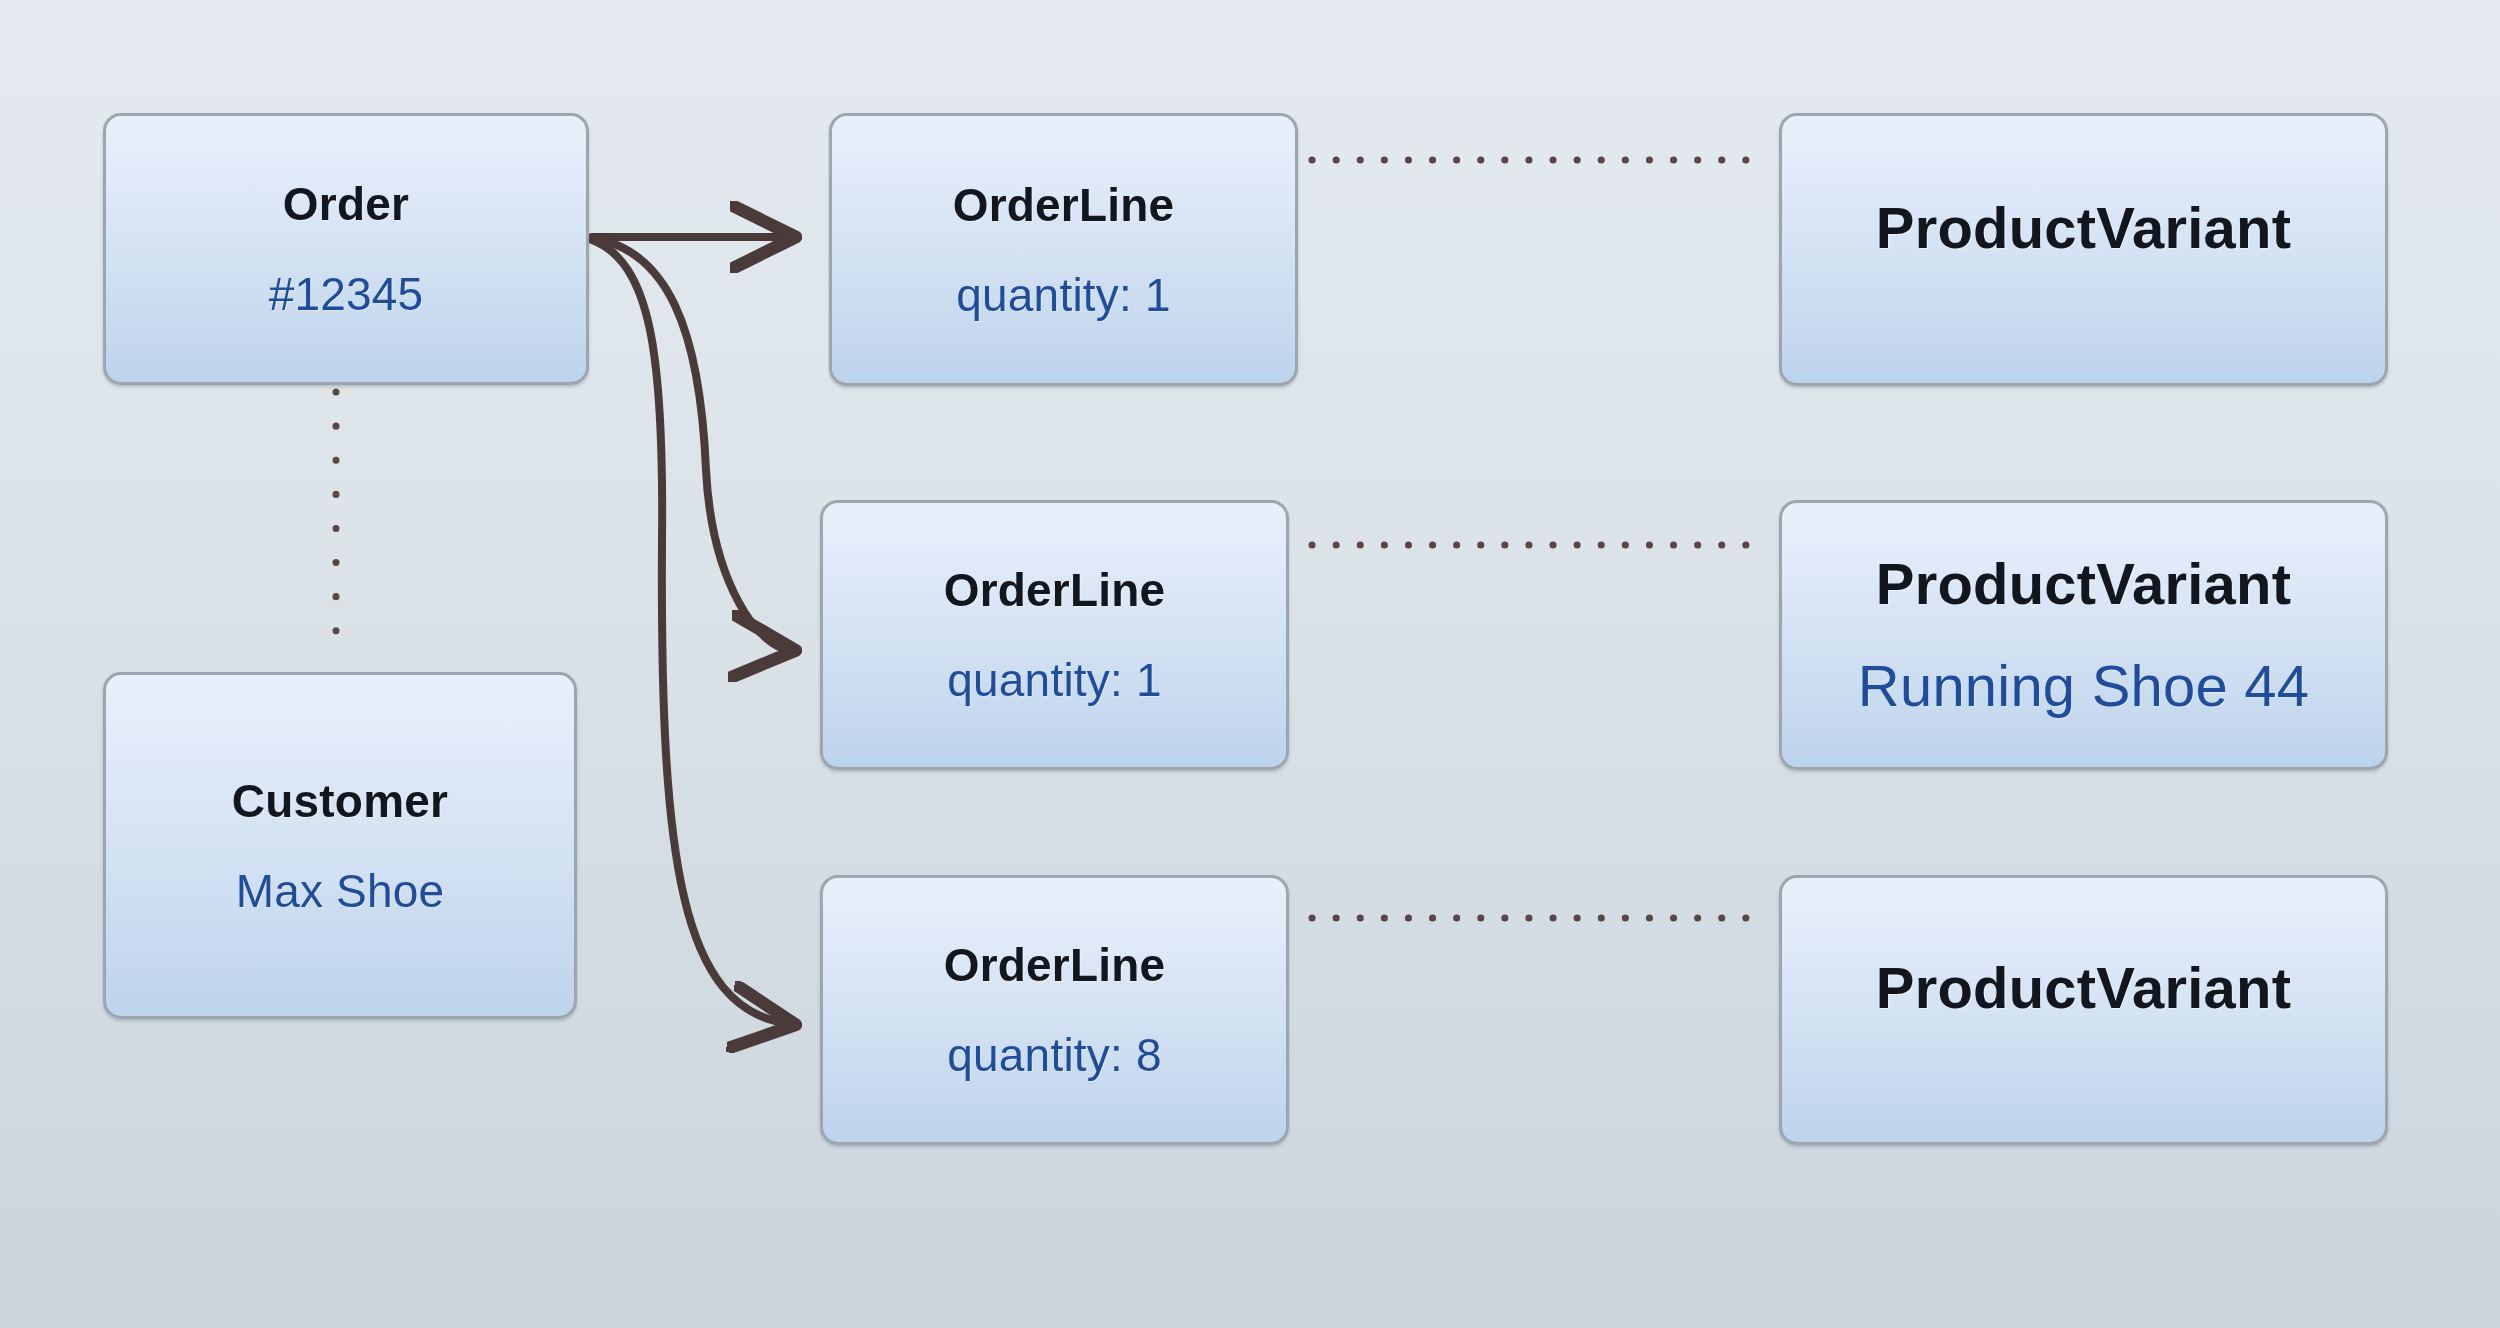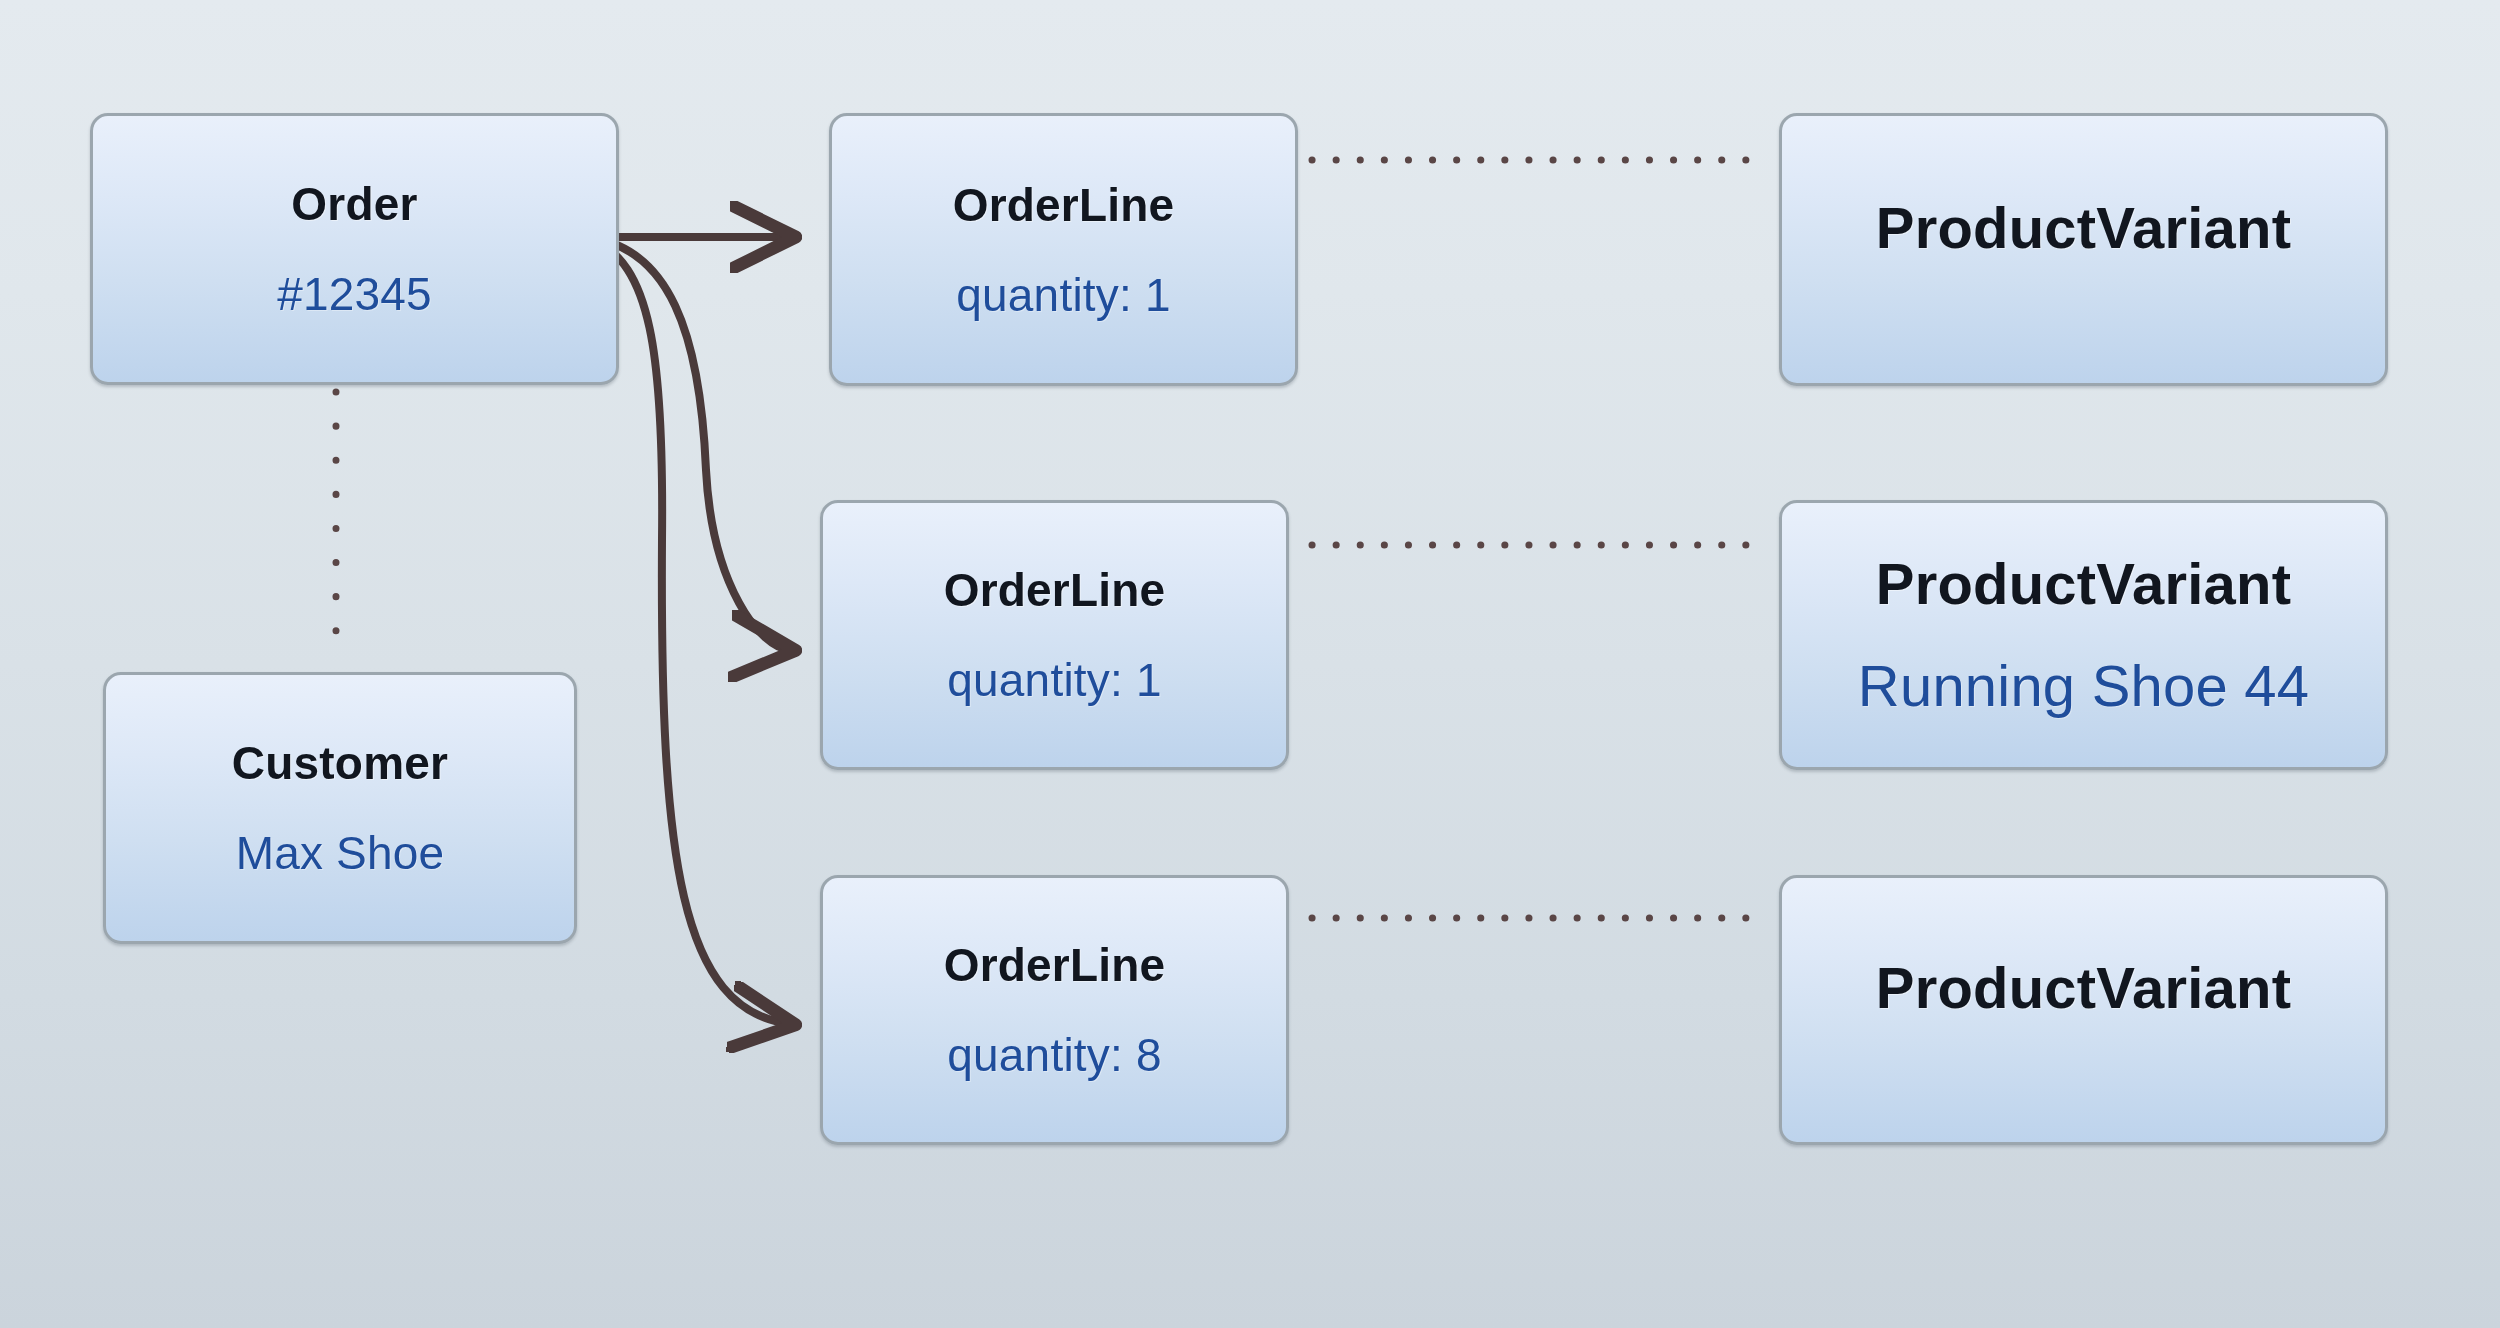--- a/index.html
+++ b/index.html
@@ -58,26 +58,26 @@
 
     <line x1="336" y1="392" x2="336" y2="664" stroke="#5a4646" stroke-width="7" stroke-linecap="round" stroke-dasharray="0.1 34"></line>
 
     <line x1="1312" y1="160" x2="1768" y2="160" stroke="#5a4646" stroke-width="7" stroke-linecap="round" stroke-dasharray="0.1 24"></line>
 
     <line x1="1312" y1="545" x2="1768" y2="545" stroke="#5a4646" stroke-width="7" stroke-linecap="round" stroke-dasharray="0.1 24"></line>
 
     <line x1="1312" y1="918" x2="1768" y2="918" stroke="#5a4646" stroke-width="7" stroke-linecap="round" stroke-dasharray="0.1 24"></line>
   </svg>
 
-  <div class="node" style="left:90px;top:113px;width:529px;height:272px;">
+  <div class="node" style="left:103px;top:113px;width:486px;height:272px;">
     <div class="title">Order</div>
     <div class="sub">#12345</div>
   </div>
 
-  <div class="node" style="left:103px;top:672px;width:474px;height:272px;">
+  <div class="node" style="left:103px;top:672px;width:474px;height:347px;">
     <div class="title">Customer</div>
     <div class="sub">Max Shoe</div>
   </div>
 
   <div class="node" style="left:829px;top:113px;width:469px;height:273px;">
     <div class="title">OrderLine</div>
     <div class="sub">quantity: 1</div>
   </div>
 
   <div class="node" style="left:820px;top:500px;width:469px;height:270px;">

